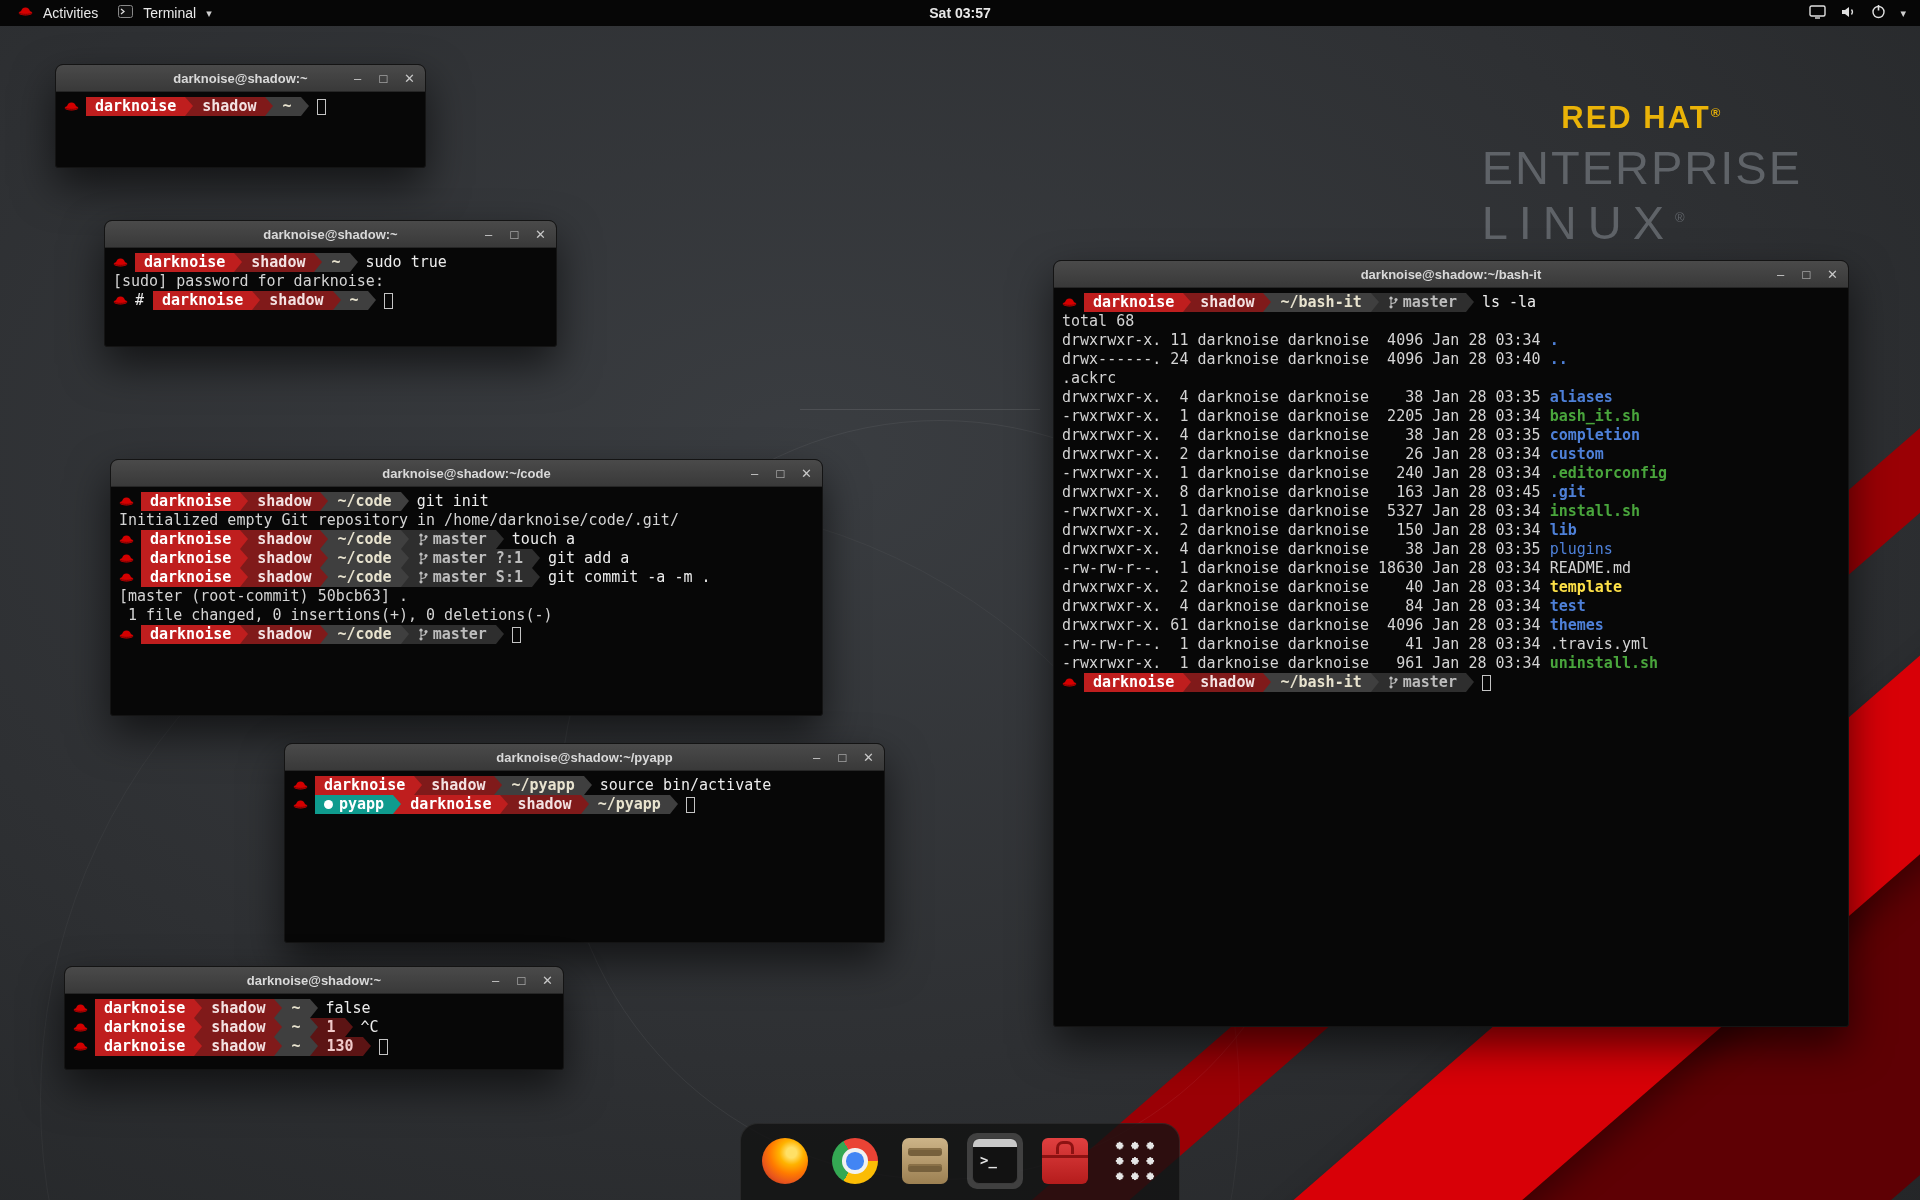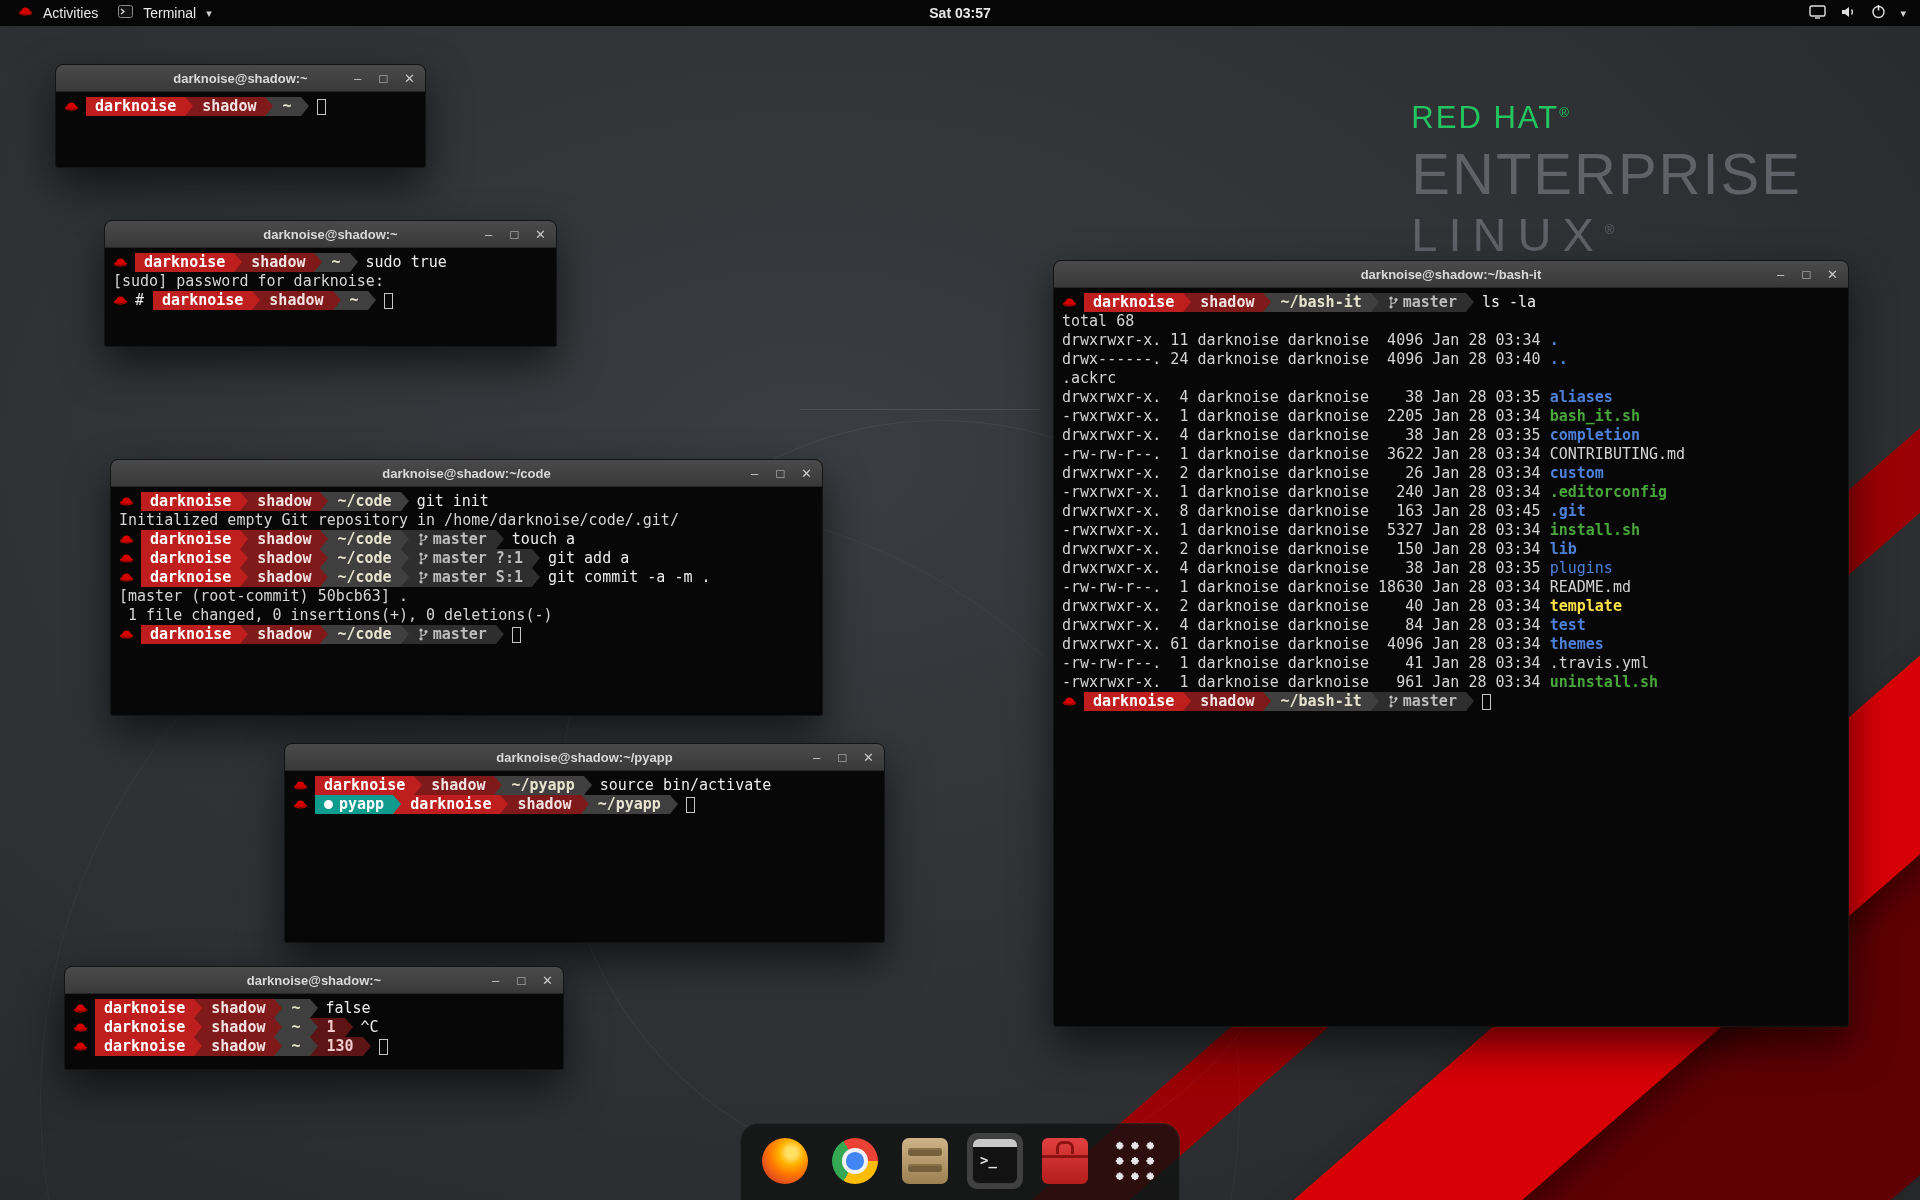--- a/index.html
+++ b/index.html
@@ -14,22 +14,22 @@
   .s2 { width:2600px; height:150px; background:#d80007; left:430px; top:845px; transform:rotate(-41deg);
         box-shadow:0 14px 30px rgba(0,0,0,.35); }
   .s3 { width:2600px; height:64px;  background:#9a0005; left:250px; top:760px; transform:rotate(-41deg); }
   .deco-circle { position:absolute; border:1px solid rgba(255,255,255,.06); border-radius:50%; }
   .c1 { width:760px; height:760px; left:560px; top:420px; }
   .c2 { width:1200px; height:1200px; left:40px; top:500px; border-color:rgba(255,255,255,.04); }
   .deco-line { position:absolute; left:800px; top:409px; width:240px; height:1px; background:rgba(255,255,255,.10); }
 
   
   .rhel-logo { position:absolute; right:118px; top:100px; z-index:2; }
-  .rhel-l1 { font-size:31px; font-weight:normal; letter-spacing:2px; color:#22c55e; }
-  .rhel-l2 { font-size:58px; font-weight:normal; letter-spacing:2px; color:#5f6368; margin-top:4px; }
+  .rhel-l1 { font-size:31px; font-weight:bold; letter-spacing:2px; color:#eab308;text-align:center; }
+  .rhel-l2 { font-size:47px; font-weight:normal; letter-spacing:2px; color:#5f6368; margin-top:4px; }
   .rhel-l3 { font-size:47px; font-weight:normal; letter-spacing:11px; color:#5f6368; }
   .reg { font-size:13px; vertical-align:super; }
 
   
   .topbar { position:absolute; top:0; left:0; right:0; height:26px; background:#060606;
     color:#e8e8e8; font-size:14px; display:flex; align-items:center; z-index:100; padding:0 8px; }
   .tb-item { display:flex; align-items:center; gap:10px; padding:0 10px; height:100%; }
   .tb-clock { position:absolute; left:50%; transform:translateX(-50%); font-weight:bold; }
   .tb-right { margin-left:auto; display:flex; align-items:center; gap:14px; padding-right:6px; }
   .tb-caret { font-size:11px; color:#cfcfcf; }
@@ -318,21 +318,20 @@
                 <circle cx="3" cy="10.8" r="1.6" fill="#bdbdbd"></circle>
                 <circle cx="8" cy="3.6" r="1.6" fill="#bdbdbd"></circle>
               </svg></span>master</span><span class="sep" style="border-left-color: rgb(46, 46, 46); background-color: transparent;"></span><span class="cmd">ls -la</span></div>
         <div class="tline"><span class="out">total 68</span></div>
         <div class="tline"><span class="out">drwxrwxr-x. 11 darknoise darknoise  4096 Jan 28 03:34 </span><span class="lsname" style="color: rgb(78, 128, 216); font-weight: bold;">.</span></div>
         <div class="tline"><span class="out">drwx------. 24 darknoise darknoise  4096 Jan 28 03:40 </span><span class="lsname" style="color: rgb(78, 128, 216); font-weight: bold;">..</span></div>
         <div class="tline"><span class="lsname" style="color: rgb(212, 212, 212);">.ackrc</span></div>
         <div class="tline"><span class="out">drwxrwxr-x.  4 darknoise darknoise    38 Jan 28 03:35 </span><span class="lsname" style="color: rgb(78, 128, 216); font-weight: bold;">aliases</span></div>
         <div class="tline"><span class="out">-rwxrwxr-x.  1 darknoise darknoise  2205 Jan 28 03:34 </span><span class="lsname" style="color: rgb(73, 165, 60); font-weight: bold;">bash_it.sh</span></div>
         <div class="tline"><span class="out">drwxrwxr-x.  4 darknoise darknoise    38 Jan 28 03:35 </span><span class="lsname" style="color: rgb(78, 128, 216); font-weight: bold;">completion</span></div>
-        <div class="tline"><span class="out">-rw-rw-r--.  1 darknoise darknoise  3622 Jan 28 03:34 </span><span class="lsname" style="color: rgb(212, 212, 212);">CONTRIBUTING.md</span></div>
         <div class="tline"><span class="out">drwxrwxr-x.  2 darknoise darknoise    26 Jan 28 03:34 </span><span class="lsname" style="color: rgb(78, 128, 216); font-weight: bold;">custom</span></div>
         <div class="tline"><span class="out">-rwxrwxr-x.  1 darknoise darknoise   240 Jan 28 03:34 </span><span class="lsname" style="color: rgb(73, 165, 60); font-weight: bold;">.editorconfig</span></div>
         <div class="tline"><span class="out">drwxrwxr-x.  8 darknoise darknoise   163 Jan 28 03:45 </span><span class="lsname" style="color: rgb(78, 128, 216); font-weight: bold;">.git</span></div>
         <div class="tline"><span class="out">-rwxrwxr-x.  1 darknoise darknoise  5327 Jan 28 03:34 </span><span class="lsname" style="color: rgb(73, 165, 60); font-weight: bold;">install.sh</span></div>
         <div class="tline"><span class="out">drwxrwxr-x.  2 darknoise darknoise   150 Jan 28 03:34 </span><span class="lsname" style="color: rgb(78, 128, 216); font-weight: bold;">lib</span></div>
         <div class="tline"><span class="out">drwxrwxr-x.  4 darknoise darknoise    38 Jan 28 03:35 </span><span class="lsname" style="color: rgb(78, 128, 216); font-weight: normal;">plugins</span></div>
         <div class="tline"><span class="out">-rw-rw-r--.  1 darknoise darknoise 18630 Jan 28 03:34 </span><span class="lsname" style="color: rgb(212, 212, 212);">README.md</span></div>
         <div class="tline"><span class="out">drwxrwxr-x.  2 darknoise darknoise    40 Jan 28 03:34 </span><span class="lsname" style="color: #fde047; font-weight: bold;">template</span></div>
         <div class="tline"><span class="out">drwxrwxr-x.  4 darknoise darknoise    84 Jan 28 03:34 </span><span class="lsname" style="color: rgb(78, 128, 216); font-weight: bold;">test</span></div>
         <div class="tline"><span class="out">drwxrwxr-x. 61 darknoise darknoise  4096 Jan 28 03:34 </span><span class="lsname" style="color: rgb(78, 128, 216); font-weight: bold;">themes</span></div>

